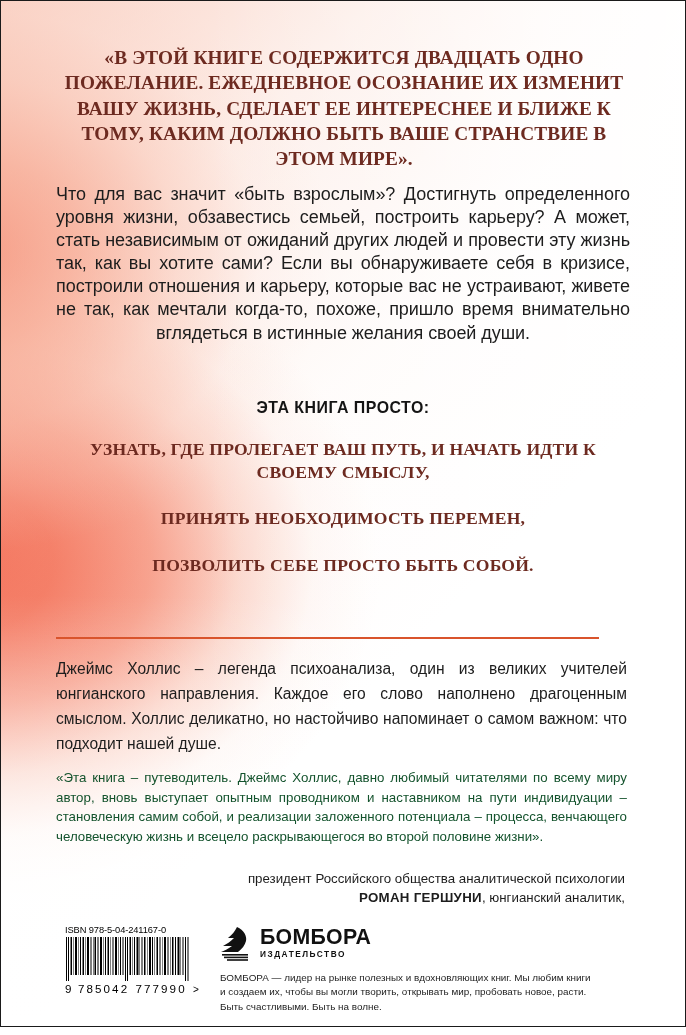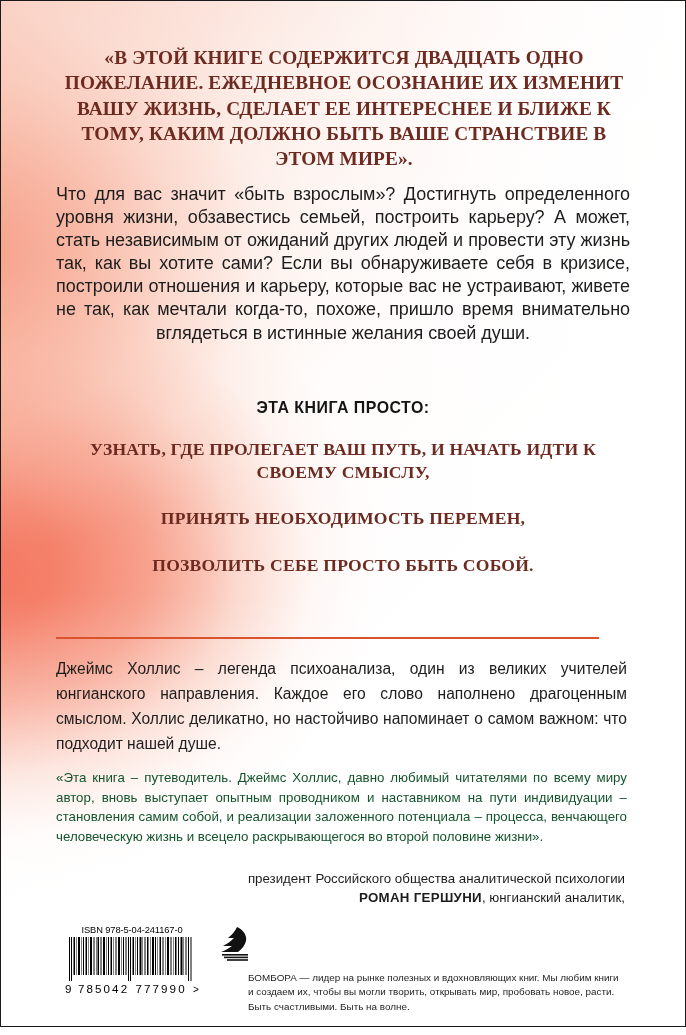--- a/index.html
+++ b/index.html
@@ -193,21 +193,20 @@
     position: absolute;
     left: 58px;
     top: 920px;
     width: 146px;
     height: 82px;
     background: #ffffff;
     box-sizing: border-box;
     padding: 4px 6px 3px 6px;
     display: flex;
     flex-direction: column;
-    align-items: center;
   }
   .isbn-text {
     font-size: 9.3px;
     letter-spacing: -0.1px;
     color: #000;
     white-space: nowrap;
     margin-bottom: 2px;
   }
   .bars {
     width: 128px;
@@ -255,21 +254,20 @@
     color: #111;
     line-height: 11px;
     margin-top: 1px;
   }
   .pub-about {
     margin-top: 9px;
     font-size: 9.9px;
     line-height: 14.4px;
     color: #1d1d1d;
     max-width: 372px;
-    margin-left: 28px;
   }
 </style>
 </head>
 <body>
 
 <div id="cover">
 
   <div class="bg-layer bg-base"></div>
   <div class="bg-layer bg-warm"></div>
   <div class="bg-layer bg-warm2"></div>
@@ -369,18 +367,22 @@
     <div class="publisher">
       <div class="pub-logo-row">
         <svg class="pub-mark" width="33" height="36" viewBox="0 0 33 36">
           <g fill="#111">
             <path d="M17 1 C15 5 12 9 8 12 L14 12 C11 15 7 18 3 20 L12 20 C8 23 4 25 1 26 L18 26 C22 23 25 19 26 15 C27 10 24 4 17 1 Z"></path>
             <rect x="2" y="28" width="26" height="1.6"></rect>
             <rect x="4" y="30.6" width="24" height="1.6"></rect>
             <rect x="7" y="33.2" width="21" height="1.6"></rect>
           </g>
         </svg>
+        <div class="pub-names">
+          <div class="pub-name">БОМБОРА</div>
+          <div class="pub-sub">ИЗДАТЕЛЬСТВО</div>
+        </div>
       </div>
       <div class="pub-about">БОМБОРА — лидер на рынке полезных и вдохновляющих книг. Мы любим книги и создаем их, чтобы вы могли творить, открывать мир, пробовать новое, расти. Быть счастливыми. Быть на волне.</div>
     </div>
 
   </div>
 </div>
 
 </body></html>

